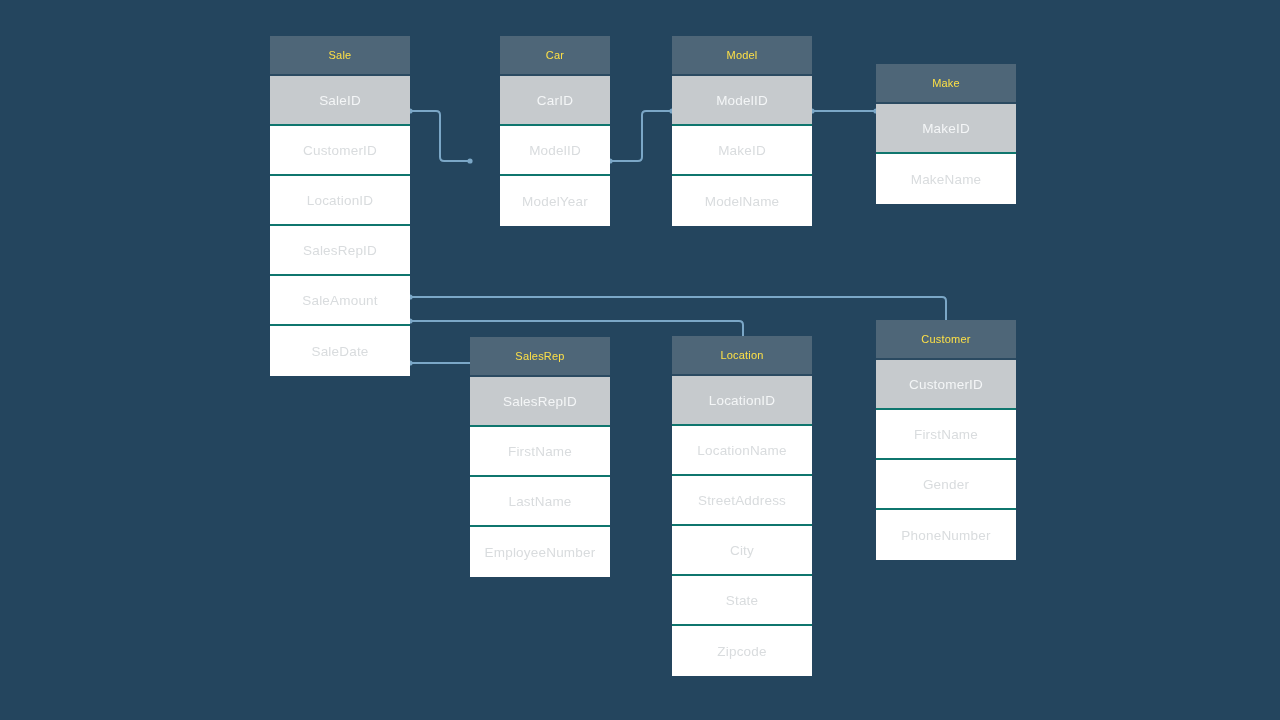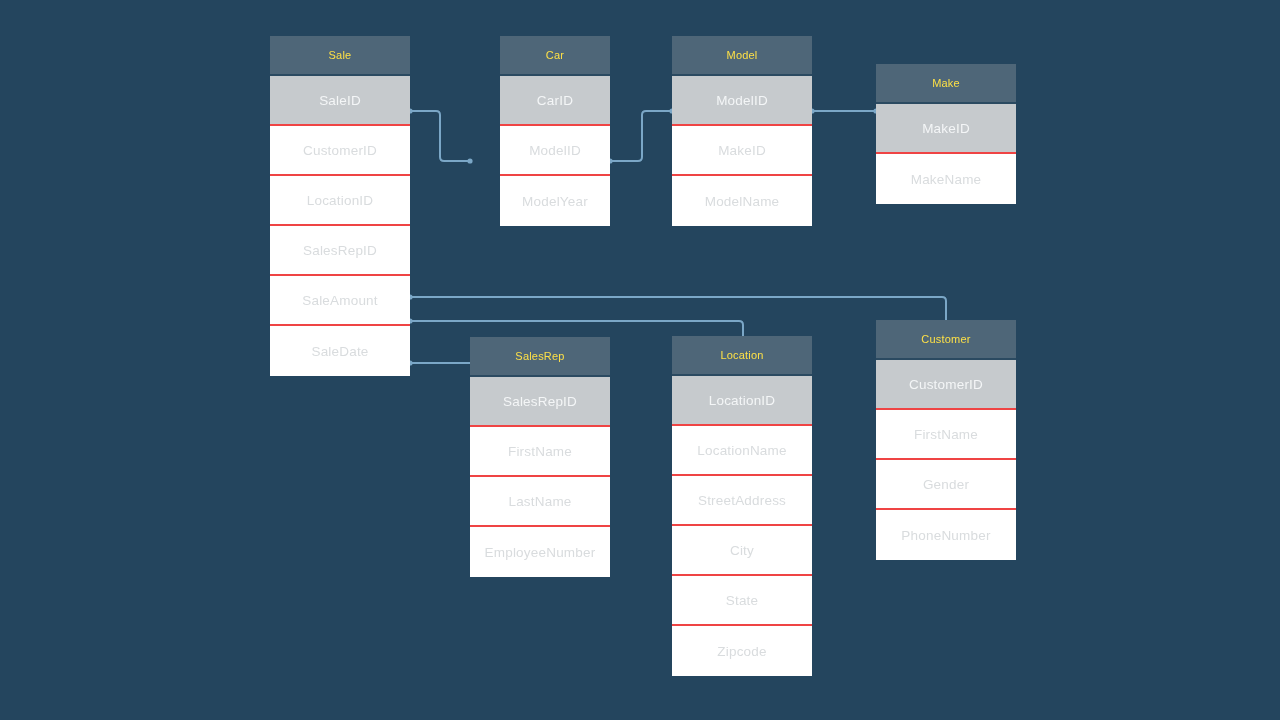--- a/index.html
+++ b/index.html
@@ -31,21 +31,21 @@
     border-bottom:2px solid #2b4a61;
     letter-spacing:.2px;
   }
   .t-row{
     height:50px;
     background:#ffffff;
     color:#d9dcde;
     font-size:13.5px;
     display:flex;align-items:center;justify-content:center;
     box-sizing:border-box;
-    border-bottom:2px solid #ef4444;
+    border-bottom:2px solid #0f766e;
     letter-spacing:.2px;
     white-space:nowrap;
   }
   .t-row.pk{
     background:#c6cacd;
     color:#f4f6f7;
   }
   .t-row.last{border-bottom:none;}
 </style>
 </head>

